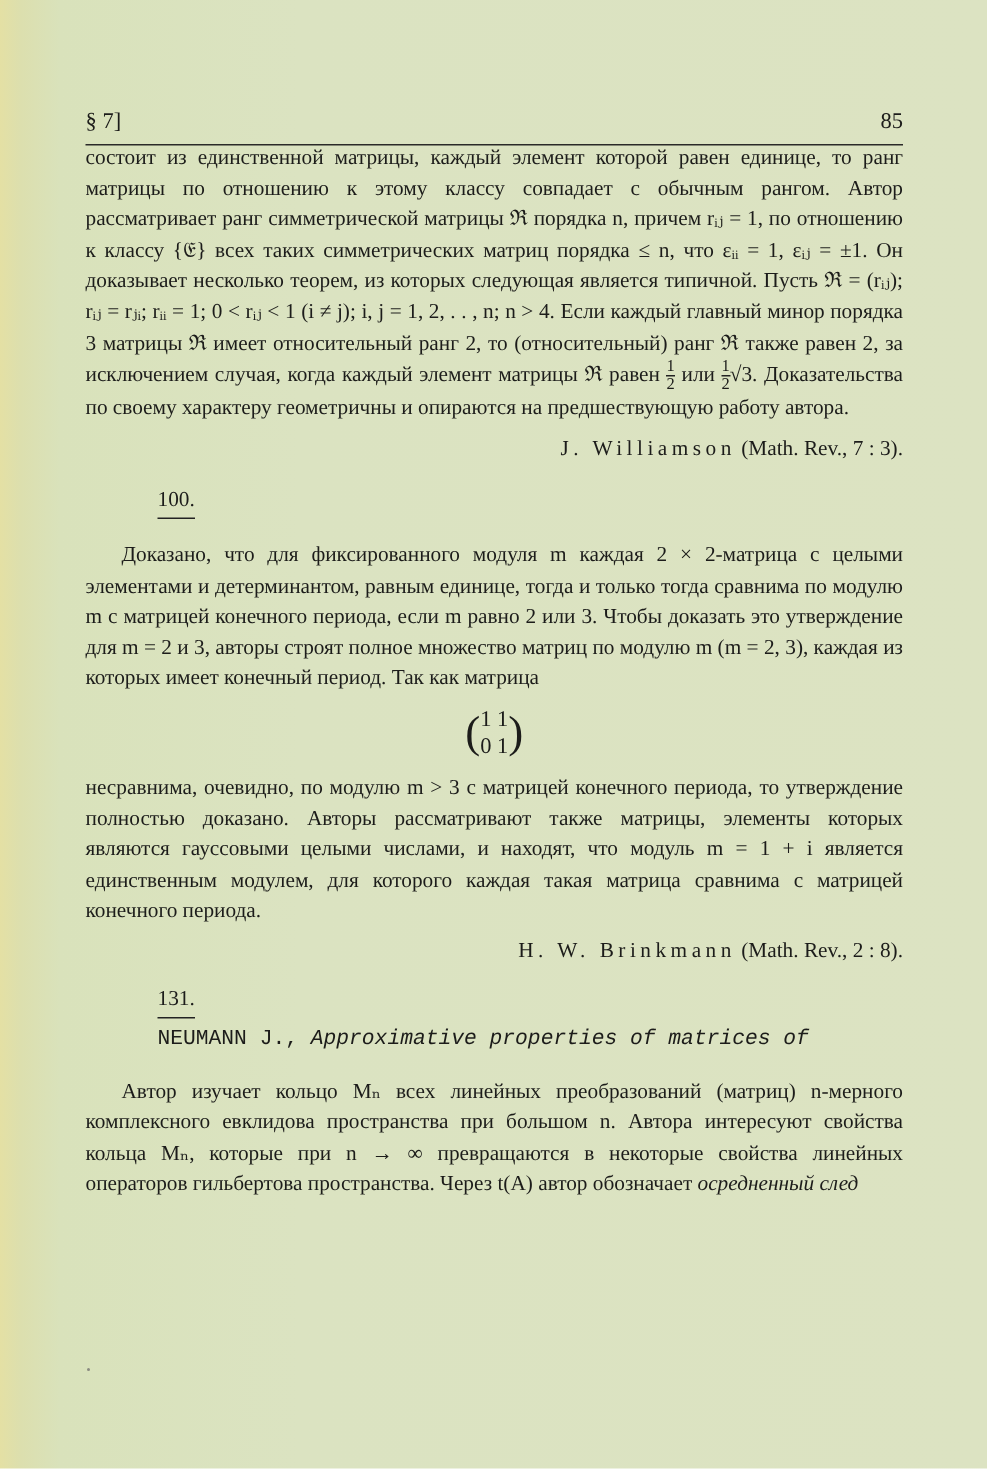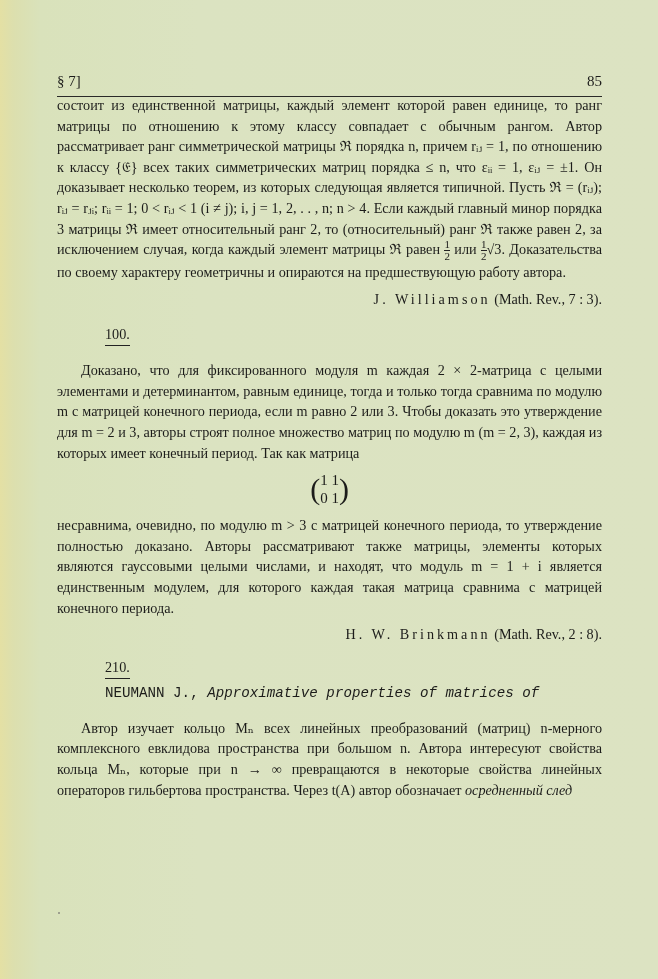--- a/index.html
+++ b/index.html
@@ -70,21 +70,21 @@
       </div><div style="display:inline-block; font-size:30px; line-height:40px; vertical-align:middle;">)</div>
     </div>
     <p>несравнима, очевидно, по модулю m &gt; 3 с матрицей конечного периода, то утверждение полностью доказано. Авторы рассматривают также матрицы, элементы которых являются гауссовыми целыми числами, и находят, что модуль m = 1 + i является единственным модулем, для которого каждая такая матрица сравнима с матрицей конечного периода.</p>
     <p class="sig" style="margin-top:6px;text-align:right;">
       <span class="spaced">H. W. Brinkmann</span>
       <span>(Math. Rev., 2 : 8).</span>
     </p>
 
     <div style="height:12px"></div>
     <div style="padding-left:48px;">
-      <span class="num">210.</span>
+      <span class="num">131.</span>
     </div>
     <div style="padding-left:48px; margin-top:4px;font-family:Liberation Mono, monospace;">
       <p class="ref"><span>NEUMANN J.,</span> <span class="it">Approximative properties of matrices of</span></p>
     </div>
     <div style="height:14px"></div>
     <p class="indent">
       <span>Автор изучает кольцо Mₙ всех линейных преобразований (матриц) n-мерного комплексного евклидова пространства при большом n. Автора интересуют свойства кольца Mₙ, которые при n → ∞ превращаются в некоторые свойства линейных операторов гильбертова пространства. Через t(A) автор обозначает</span>
       <span class="it">осредненный след</span>
     </p>
   </div>

